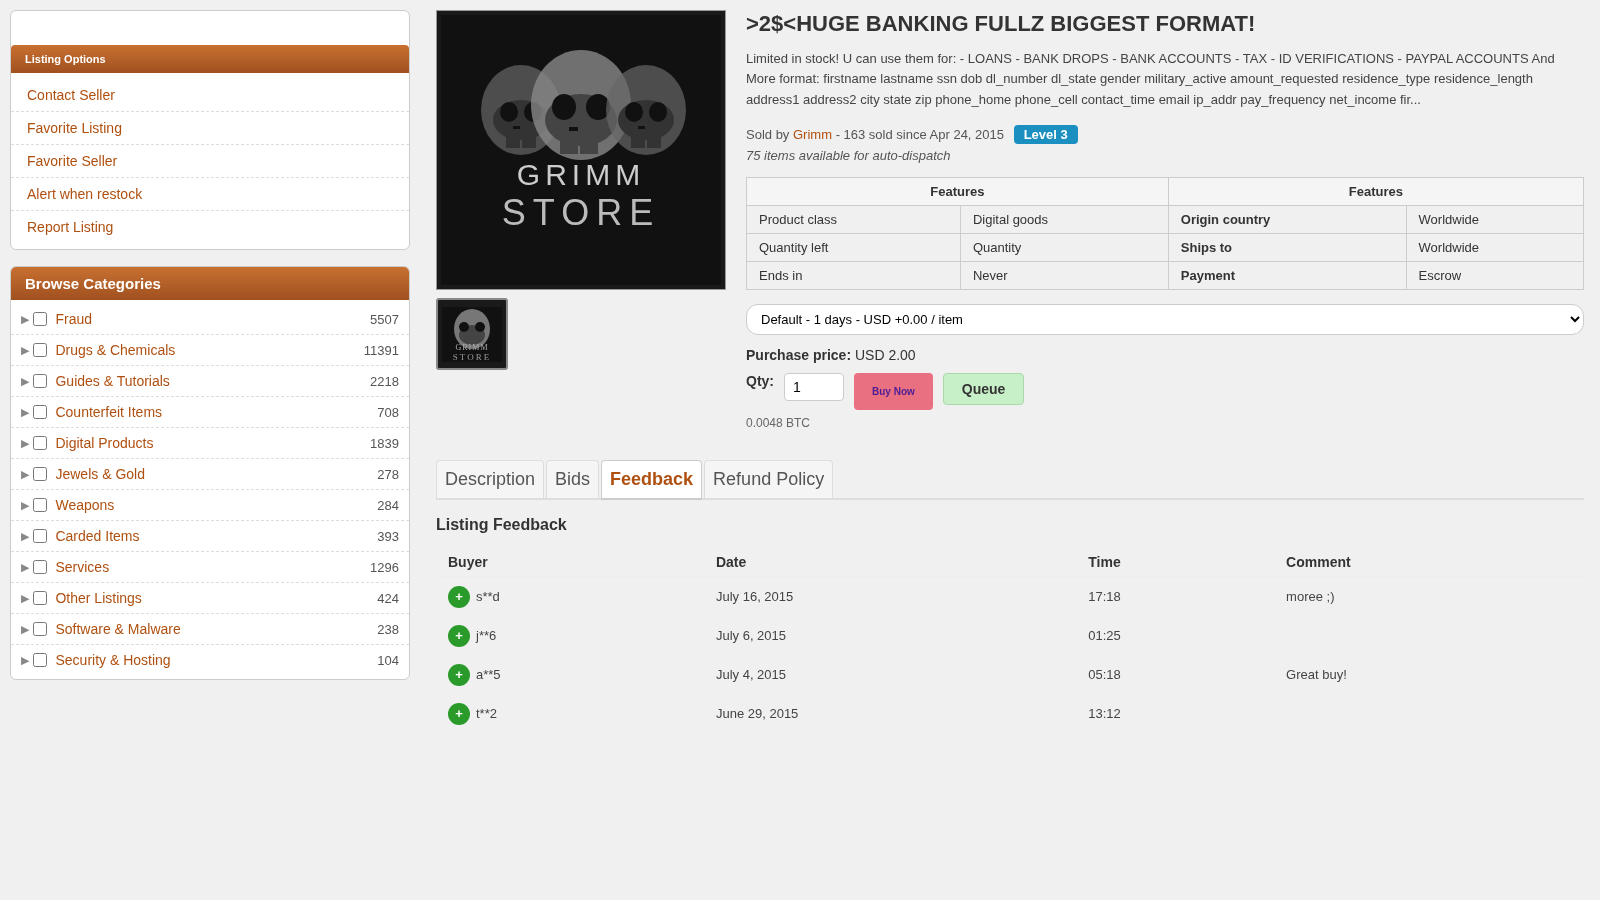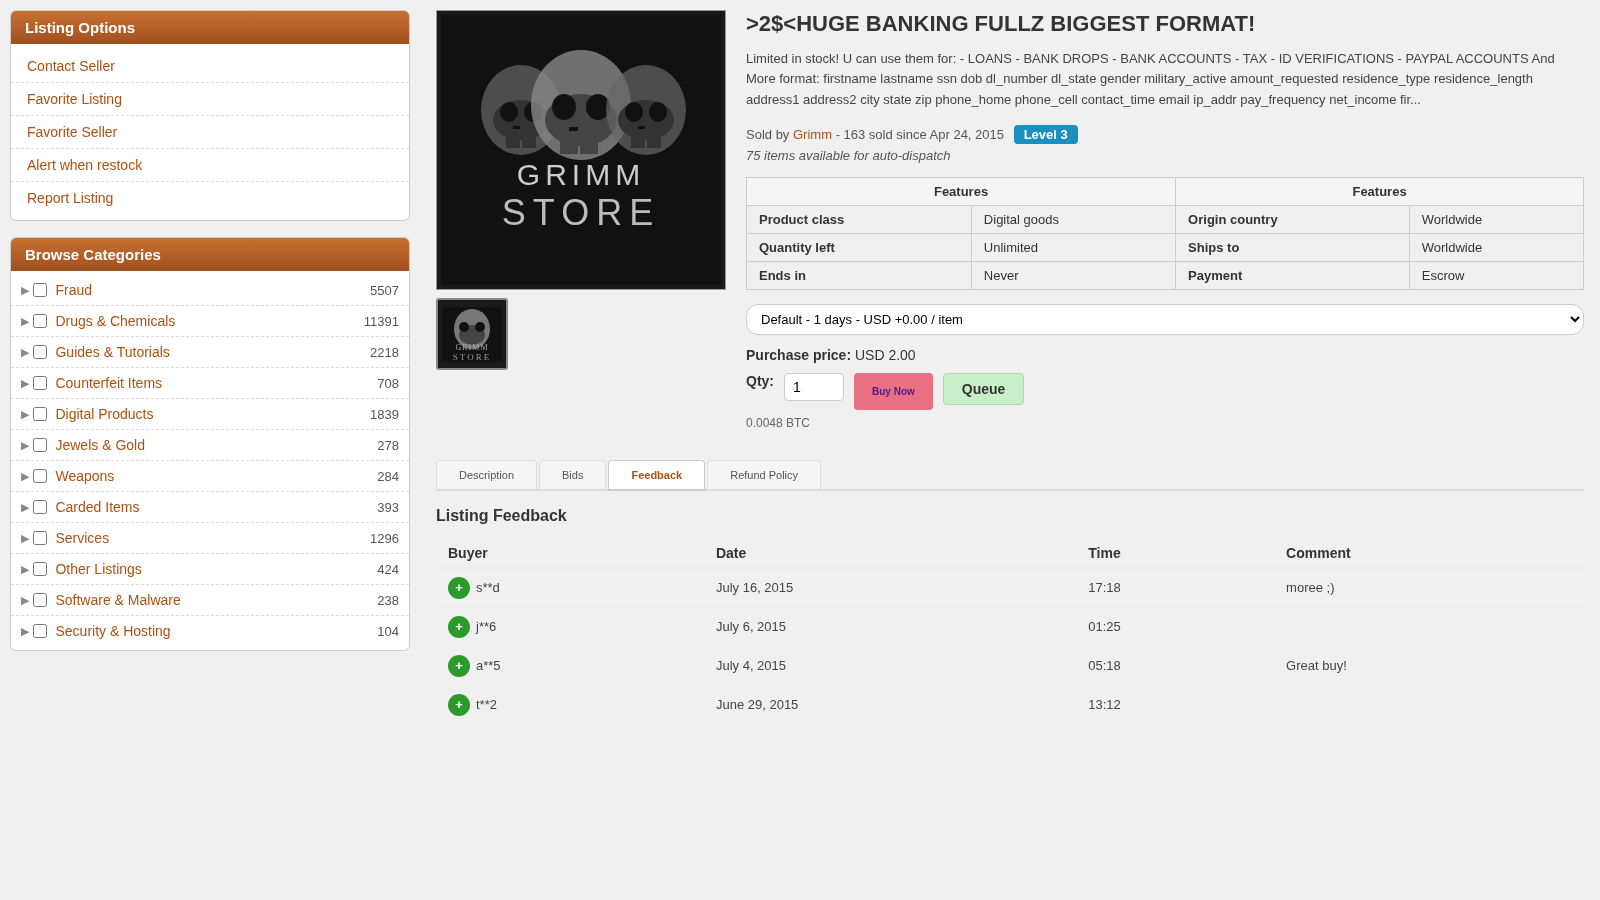--- a/index.html
+++ b/index.html
@@ -24,23 +24,24 @@
       background: #fff;
       border: 1px solid #ccc;
       border-radius: 6px;
       margin-bottom: 16px;
       overflow: hidden;
     }
     .listing-options-header {
       background: linear-gradient(to bottom, #c87030, #a05020);
       color: #fff;
       font-weight: bold;
-      font-size: 15px;
+      font-size: 11px;
       padding: 8px 14px;
       border-radius: 4px 4px 0 0;
+      margin-top: 34px;
     }
     .listing-options-list {
       padding: 6px 0;
     }
     .listing-options-list a {
       display: block;
       padding: 8px 16px;
       color: #b05010;
       text-decoration: none;
       border-bottom: 1px dashed #ddd;
@@ -210,21 +211,21 @@
       padding: 6px 12px;
       font-weight: bold;
       font-size: 13px;
       text-align: center;
     }
     .features-table td {
       border: 1px solid #ccc;
       padding: 6px 12px;
       font-size: 13px;
     }
-    .features-table td:nth-child(1) { font-weight: bold; }
+    .features-table td:nth-child(1) { font-weight: normal; }
     .features-table td:nth-child(3) { font-weight: bold; }
 
     .dropdown-select {
       width: 100%;
       padding: 6px 10px;
       border: 1px solid #ccc;
       border-radius: 12px;
       font-size: 13px;
       margin-bottom: 12px;
       background: #fff;
@@ -278,22 +279,22 @@
     }
 
     
     .tabs-row {
       display: flex;
       border-bottom: 2px solid #ddd;
       margin-bottom: 16px;
       gap: 2px;
     }
     .tab-item {
-      padding: 8px 22px;
-      font-size: 11px;
+      padding: 8px 8px;
+      font-size: 18px;
       cursor: pointer;
       border: 1px solid #ddd;
       border-bottom: none;
       border-radius: 4px 4px 0 0;
       background: #f5f5f5;
       color: #555;
     }
     .tab-item.active {
       background: #fff;
       border-bottom: 2px solid #fff;
@@ -524,21 +525,21 @@
         </thead>
         <tbody>
           <tr>
             <td>Product class</td>
             <td>Digital goods</td>
             <td>Origin country</td>
             <td>Worldwide</td>
           </tr>
           <tr>
             <td>Quantity left</td>
-            <td>Unlimited</td>
+            <td>Quantity</td>
             <td>Ships to</td>
             <td>Worldwide</td>
           </tr>
           <tr>
             <td>Ends in</td>
             <td>Never</td>
             <td>Payment</td>
             <td>Escrow</td>
           </tr>
         </tbody>

